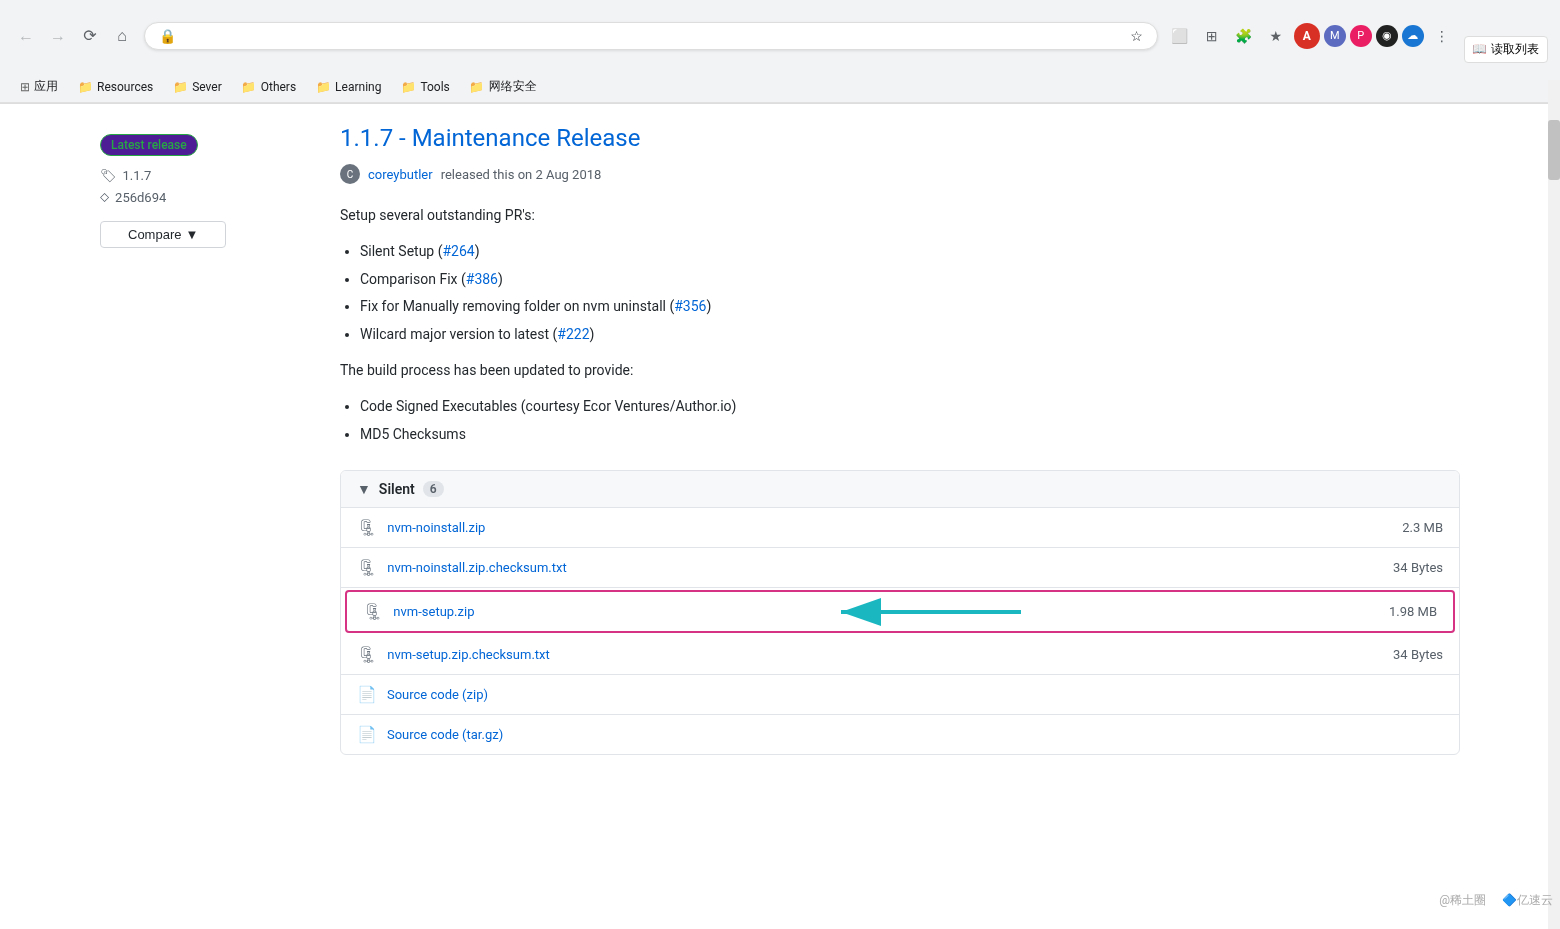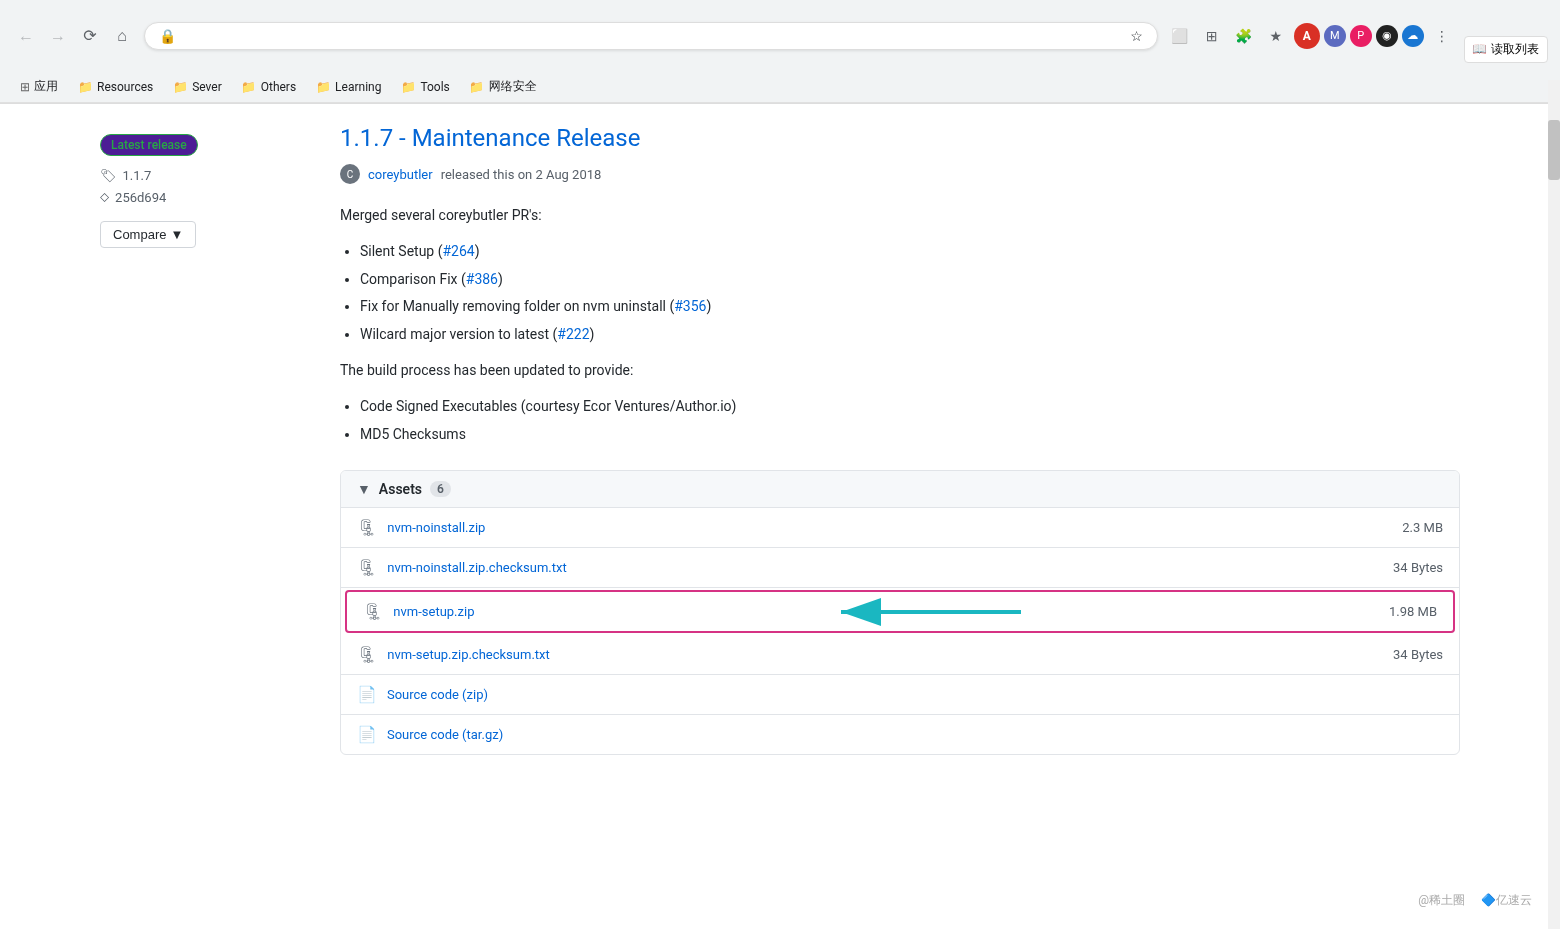--- a/index.html
+++ b/index.html
@@ -142,21 +142,21 @@
       color: #586069;
       font-size: 13px;
     }
     .compare-btn {
       display: flex;
       align-items: center;
       gap: 4px;
       background: #fff;
       border: 1px solid #d1d5da;
       border-radius: 4px;
-      padding: 5px 12px;
+      padding: 5px 27px;
       font-size: 13px;
       cursor: pointer;
       color: #24292e;
     }
 
     
     .main-content {
       flex: 1;
       min-width: 0;
     }
@@ -274,21 +274,21 @@
       background: #c1c1c1;
       border-radius: 3px;
       position: absolute;
       top: 40px;
     }
 
     
     .watermarks {
       position: fixed;
       bottom: 20px;
-      right: 28px;
+      right: 7px;
       display: flex;
       gap: 16px;
       align-items: center;
     }
     .watermark-item {
       font-size: 12px;
       color: #aaa;
     }
   </style>
 </head>
@@ -377,21 +377,21 @@
   <div class="main-content">
     <h1 class="release-title">1.1.7 - Maintenance Release</h1>
 
     <div class="release-meta">
       <div class="avatar">C</div>
       <a href="#">coreybutler</a>
       <span>released this on 2 Aug 2018</span>
     </div>
 
     <div class="release-body">
-      <p>Merged several coreybutler PR's:</p>
+      <p>Setup several outstanding PR's:</p>
 
       <ul>
         <li>
           <span>Silent Setup (</span><a href="#">#264</a><span>)</span>
         </li>
         <li>
           <span>Comparison Fix (</span><a href="#">#386</a><span>)</span>
         </li>
         <li>
           <span>Fix for Manually removing folder on nvm uninstall (</span><a href="#">#356</a><span>)</span>
@@ -410,21 +410,21 @@
         </li>
         <li>
           <span>MD5 Checksums</span>
         </li>
       </ul>
     </div>
 
     <div class="assets-section">
       <div class="assets-header">
         <span style="color:#586069;">▼</span>
-        <span>Assets</span>
+        <span>Silent</span>
         <span class="assets-count">6</span>
       </div>
 
       <div style="position:relative;">
 
         <div class="asset-row">
           <div class="asset-name-cell">
             <span class="asset-icon">🗜</span>
             <a href="#" class="asset-link">nvm-noinstall.zip</a>
           </div>

